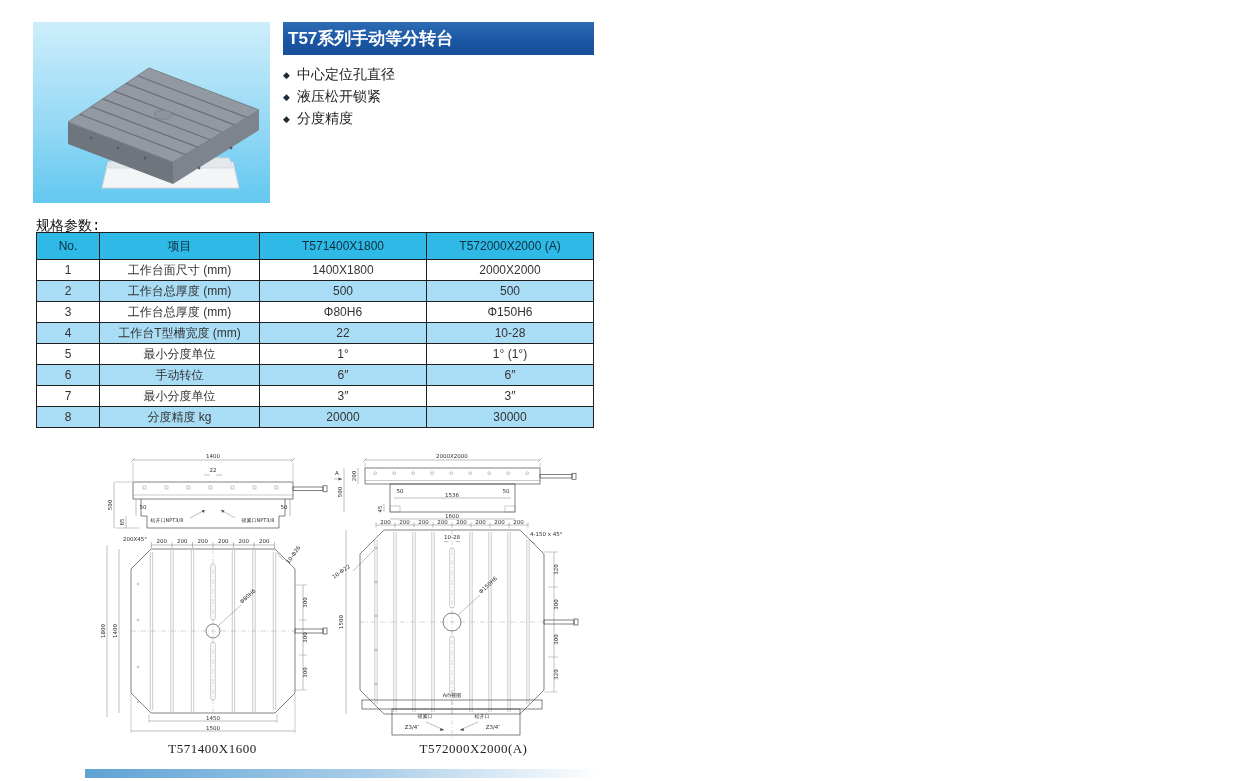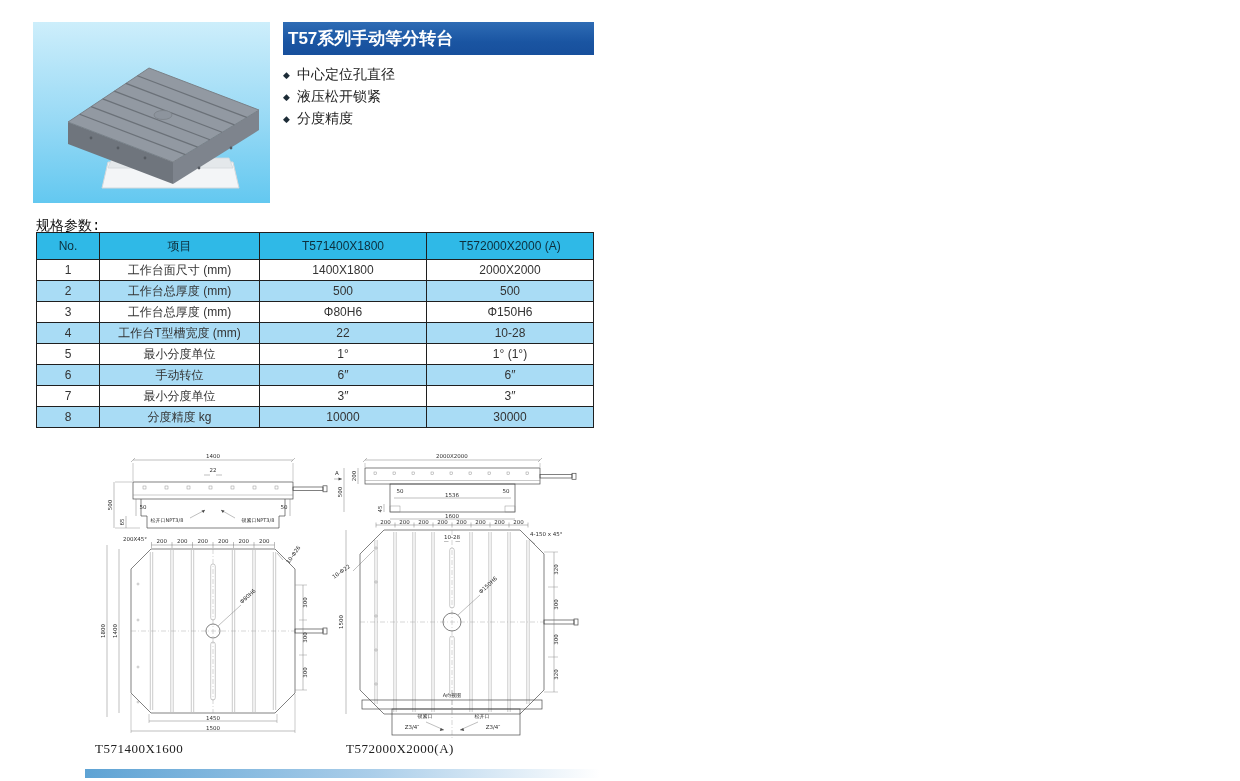--- a/index.html
+++ b/index.html
@@ -29,21 +29,21 @@
   #spec-table tr.alt td{background:#a9dcf5;}
   
   .dwg{position:absolute;}
   .dwg line,.dwg rect,.dwg path,.dwg polygon,.dwg polyline,.dwg circle{fill:none;stroke:#4a4a4a;stroke-width:0.7;}
   .dwg .thin{stroke:#8a8a8a;stroke-width:0.45;}
   .dwg .dim{stroke:#6f6f6f;stroke-width:0.45;}
   .dwg .dash{stroke-dasharray:5 2 1 2;stroke:#9a9a9a;stroke-width:0.4;}
   .dwg .ah{fill:#4a4a4a;stroke:none;}
   .dwg text{fill:#2e2e2e;font-family:"DejaVu Sans",sans-serif;font-size:5.5px;stroke:none;}
   .dwg text.cjk{font-size:5px;}
-  .caption{position:absolute;font-family:"Liberation Serif",serif;font-size:13px;color:#222;letter-spacing:0.5px;}
+  .caption{position:absolute;text-align:center;font-family:"Liberation Serif",serif;font-size:13px;color:#222;letter-spacing:0.5px;}
   #caption-left{left:95px;top:741px;width:235px;}
   #caption-right{left:346px;top:741px;width:255px;}
   
   #footer-bar{left:85px;top:769px;width:515px;height:9px;
     background:linear-gradient(90deg,#5ea3d4 0%,#a9cde9 55%,rgba(255,255,255,0) 100%);}
 </style>
 </head>
 <body>
 
 <svg id="photo" class="abs" viewBox="0 0 237 181">
@@ -149,21 +149,21 @@
       </tr>
       <tr>
         <td>7</td>
         <td>最小分度单位</td>
         <td>3″</td>
         <td>3″</td>
       </tr>
       <tr class="alt">
         <td>8</td>
         <td>分度精度 kg</td>
-        <td>10000</td>
+        <td>20000</td>
         <td>30000</td>
       </tr>
     </tbody>
 </table>
 
 <svg class="dwg" style="left:95px;top:452px;width:235px;height:288px;" viewBox="0 0 235 288">
 
   <g>
     <line class="dim" x1="38" y1="8" x2="198" y2="8"></line>
     <line class="dim" x1="36" y1="10" x2="40" y2="6"></line>

